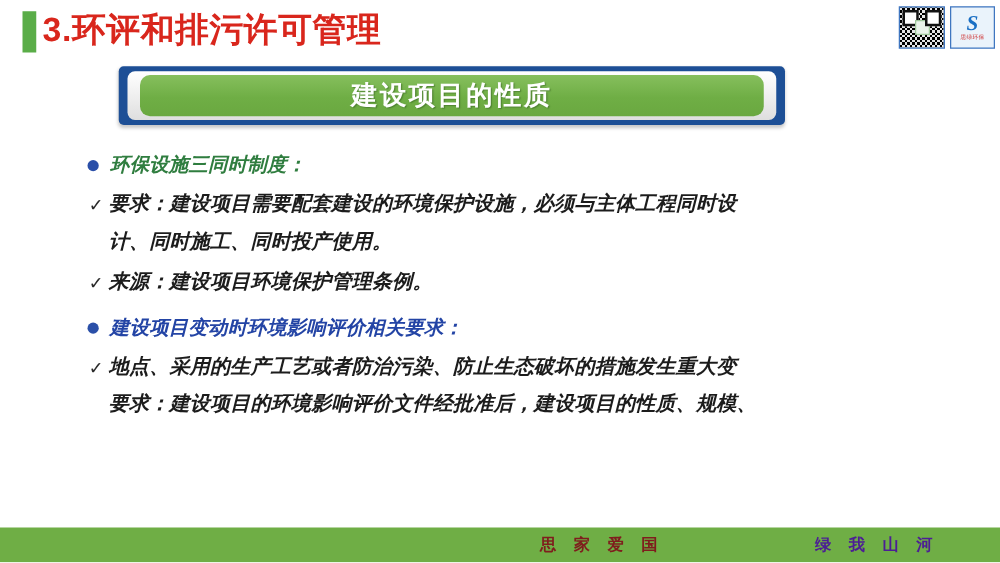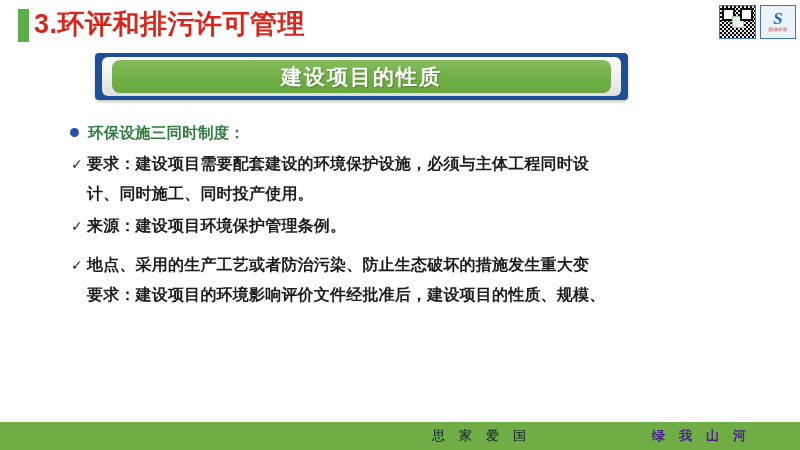--- a/index.html
+++ b/index.html
@@ -153,20 +153,21 @@
     text-shadow: 1px 1px 1px rgba(40,80,25,0.45);
     line-height: 26px;
   }
 
   
   #content {
     position: absolute;
     left: 70px;
     top: 120px;
     width: 720px;
+    font-style: italic;
   }
   .bullet-block { margin: 0 0 2px 0; }
   .bullet-heading {
     display: flex;
     align-items: flex-start;
     margin: 0 0 4px 0;
   }
   .bullet-dot {
     width: 9px;
     height: 9px;
@@ -217,22 +218,22 @@
     bottom: 0;
     width: 800px;
     height: 28px;
     background: #6fae45;
   }
   #footer-slogan-1 {
     position: absolute;
     left: 432px;
     top: 5px;
     font-size: 13px;
-    font-weight: normal;
-    color: #0f172a;
+    font-weight: bold;
+    color: #7f1d1d;
     letter-spacing: 14px;
     line-height: 18px;
   }
   #footer-slogan-2 {
     position: absolute;
     left: 652px;
     top: 5px;
     font-size: 13px;
     font-weight: bold;
     color: #4c1d95;
@@ -282,20 +283,24 @@
           </span>
         </div>
         <div class="check-item">
           <span class="check-mark">✓</span>
           <span class="check-text">
             <span class="line">来源：建设项目环境保护管理条例。</span>
           </span>
         </div>
       </div>
       <div class="bullet-block">
+        <div class="bullet-heading">
+          <span class="bullet-dot"></span>
+          <span class="bullet-heading-text heading-blue">建设项目变动时环境影响评价相关要求：</span>
+        </div>
         <div class="check-item">
           <span class="check-mark">✓</span>
           <span class="check-text">
             <span class="line">地点、采用的生产工艺或者防治污染、防止生态破坏的措施发生重大变</span>
             <span class="line">要求：建设项目的环境影响评价文件经批准后，建设项目的性质、规模、</span>
           </span>
         </div>
       </div>
     </div>
 

